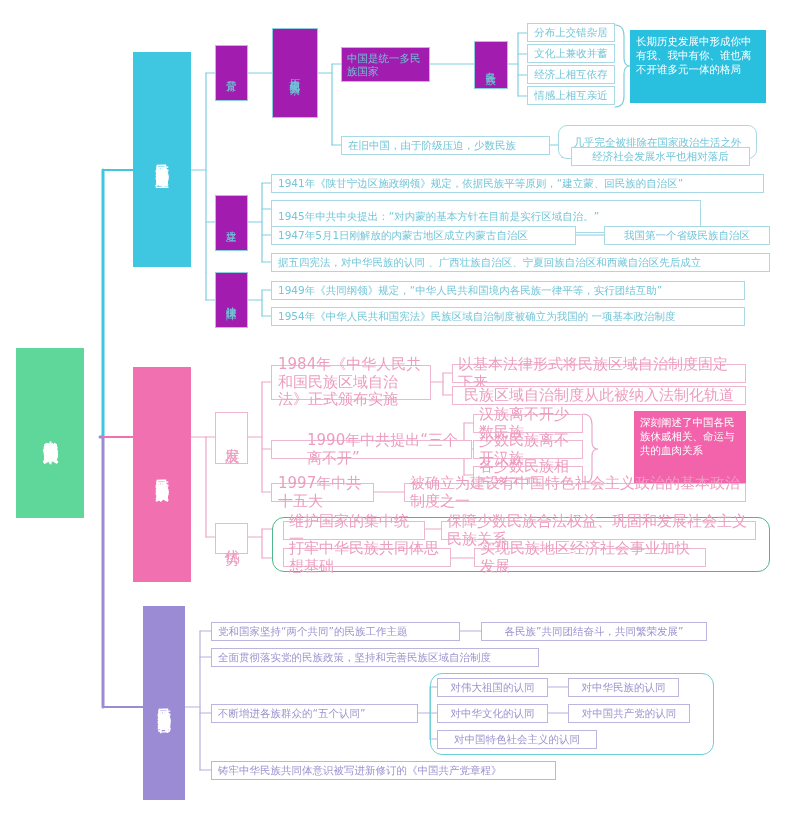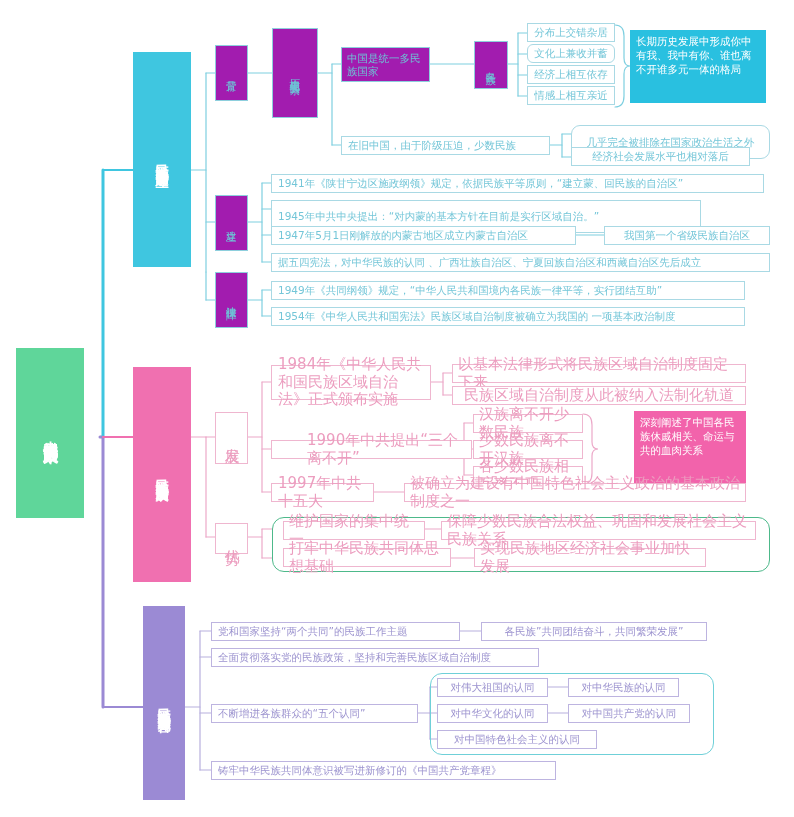--- a/index.html
+++ b/index.html
@@ -173,38 +173,38 @@
     <span>中国是统一多民族国家</span>
   </div>
 
   <div class="node b-out vnode" style="left:474px;top:41px;width:34px;height:48px;">
     <span>各民族</span>
   </div>
 
   <div class="node b-out2 pad" style="left:527px;top:23px;width:88px;height:19px;">
     <span>分布上交错杂居</span>
   </div>
-  <div class="node b-out2 pad" style="left:527px;top:44px;width:88px;height:19px;border-radius:6px;">
+  <div class="node b-out2 pad" style="left:527px;top:44px;width:88px;height:19px;">
     <span>文化上兼收并蓄</span>
   </div>
   <div class="node b-out2 pad" style="left:527px;top:65px;width:88px;height:19px;">
     <span>经济上相互依存</span>
   </div>
   <div class="node b-out2 pad" style="left:527px;top:86px;width:88px;height:19px;">
     <span>情感上相互亲近</span>
   </div>
 
   <div class="node b-fill" style="left:630px;top:30px;width:136px;height:73px;">
     <span>长期历史发展中形成你中有我、我中有你、谁也离不开谁多元一体的格局</span>
   </div>
 
   <div class="node b-out2 pad lft" style="left:341px;top:136px;width:209px;height:19px;">
     <span>在旧中国，由于阶级压迫，少数民族</span>
   </div>
-  <div class="node b-out2 pad" style="left:571px;top:125px;width:199px;height:34px;border-radius:9px;">
+  <div class="node b-out2 pad" style="left:558px;top:125px;width:199px;height:34px;border-radius:9px;">
     <span>几乎完全被排除在国家政治生活之外</span>
   </div>
   <div class="node b-out2 pad" style="left:571px;top:147px;width:179px;height:19px;">
     <span>经济社会发展水平也相对落后</span>
   </div>
 
   <div class="node b-out vnode" style="left:215px;top:195px;width:33px;height:56px;">
     <span>建立</span>
   </div>
   <div class="node b-out2 pad lft" style="left:271px;top:174px;width:493px;height:19px;">

